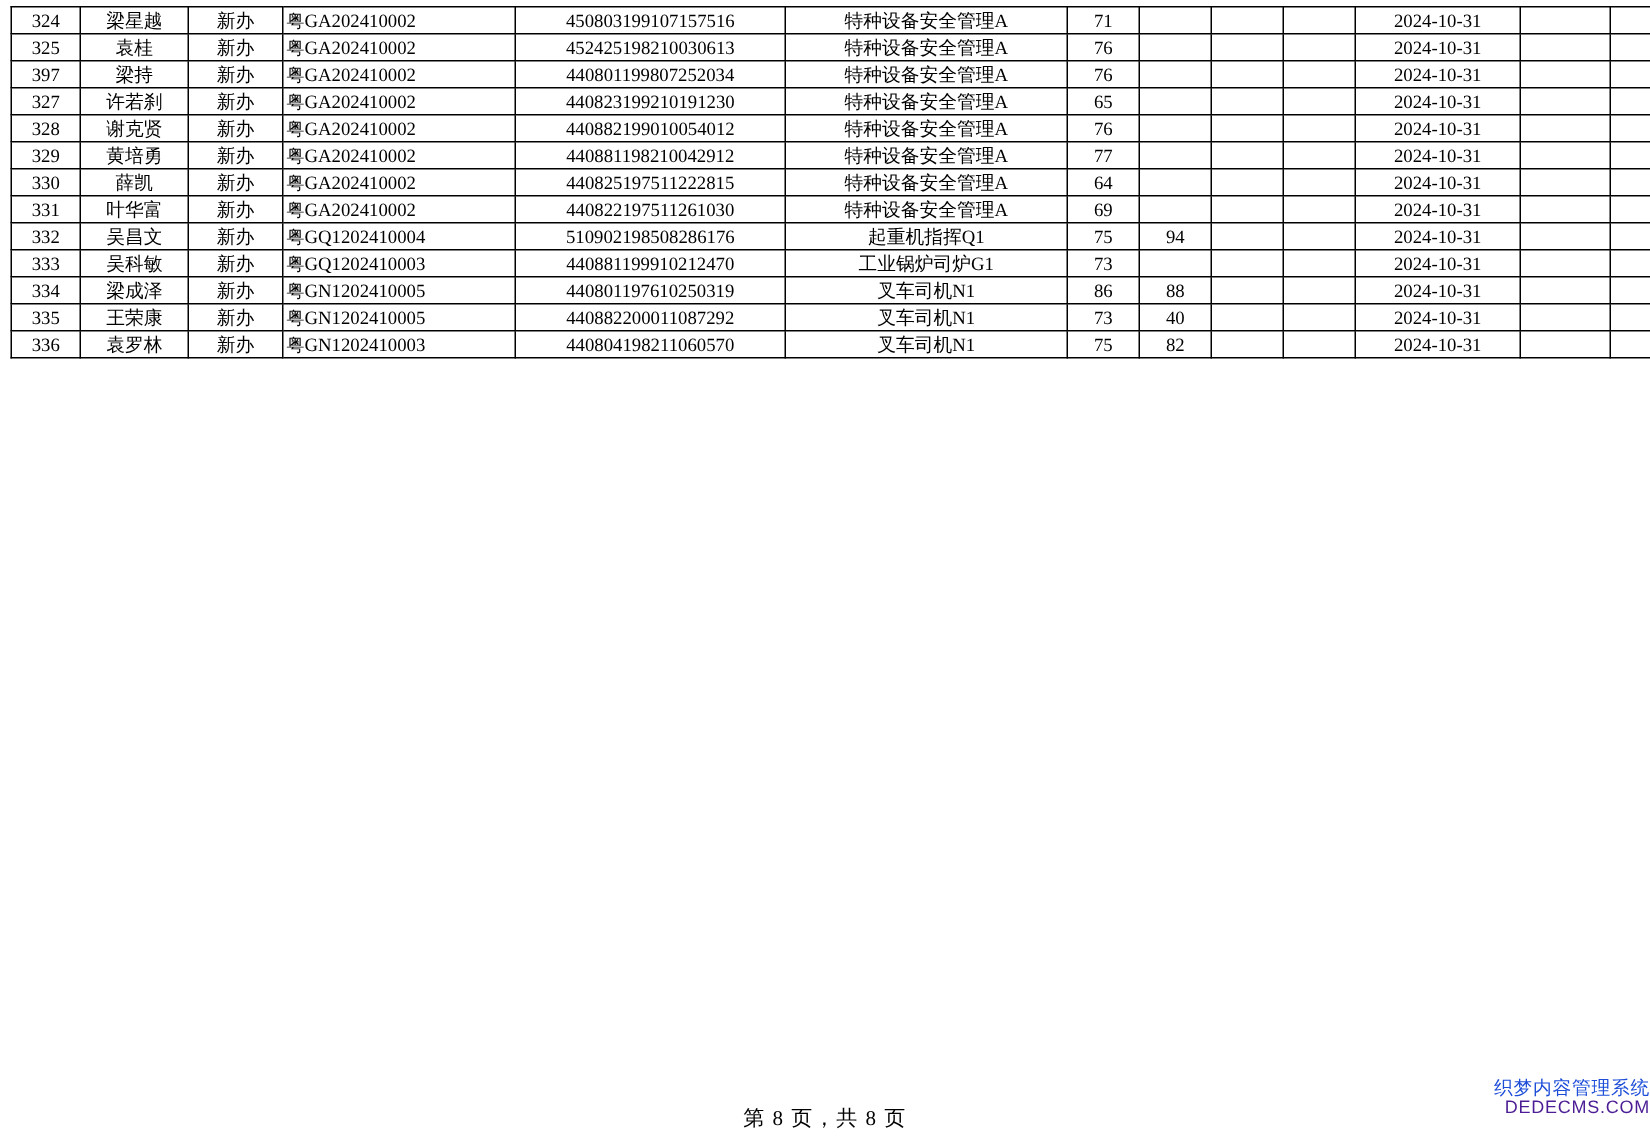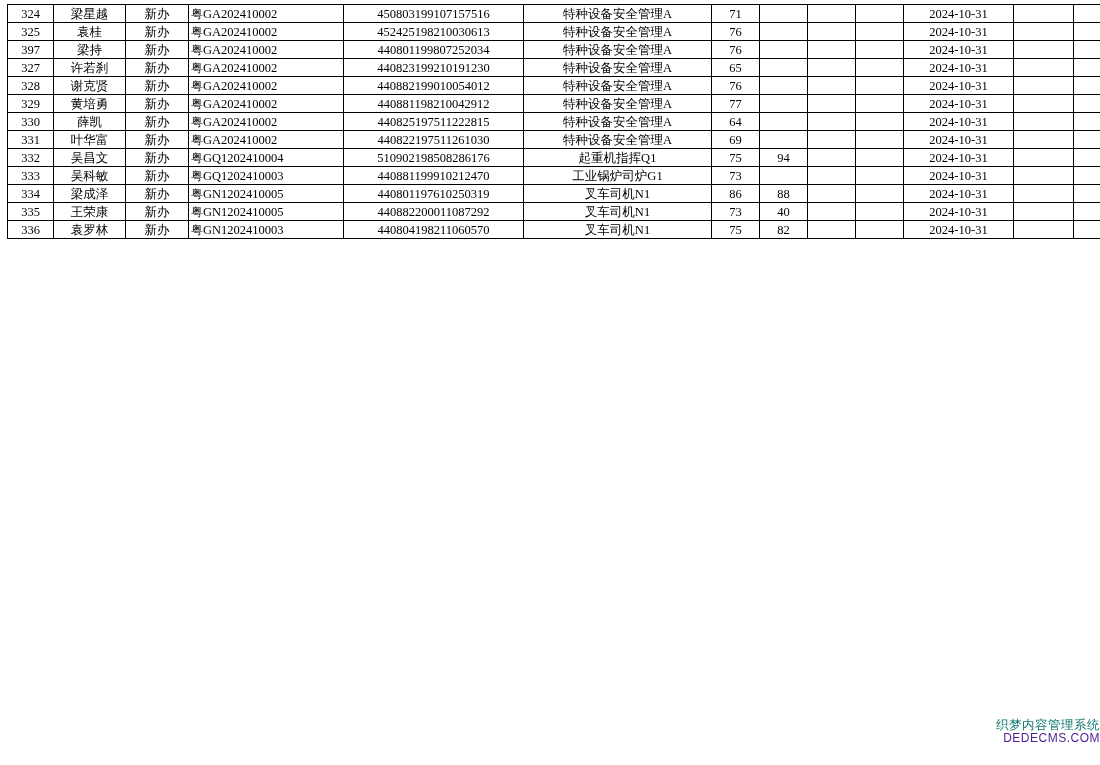--- a/index.html
+++ b/index.html
@@ -78,21 +78,21 @@
   .watermark {
     position: absolute;
     right: 16px;
     top: 718px;
     text-align: right;
     line-height: 1.15;
     color: #8a8a8a;
   }
   .watermark .wm-cn {
     font-size: 12.5px;
-    color: #0f766e;
+    color: #1d4ed8;
     letter-spacing: 0.5px;
   }
   .watermark .wm-en {
     font-size: 12px;
     color: #4c1d95;
     font-family: "Liberation Sans", sans-serif;
     letter-spacing: 0.5px;
   }
 </style>
 </head>
@@ -373,19 +373,20 @@
           <td class="c-s2">82</td>
           <td class="c-s3"></td>
           <td class="c-s4"></td>
           <td class="c-date">2024-10-31</td>
           <td class="c-blank"></td>
           <td class="c-res">通过</td>
         </tr>
       </tbody>
   </table>
 
+  <div class="footer">第 8 页，共 8 页</div>
 
   <div class="watermark">
     <div class="wm-cn">织梦内容管理系统</div>
     <div class="wm-en">DEDECMS.COM</div>
   </div>
 
 </div>
 
 </body></html>

